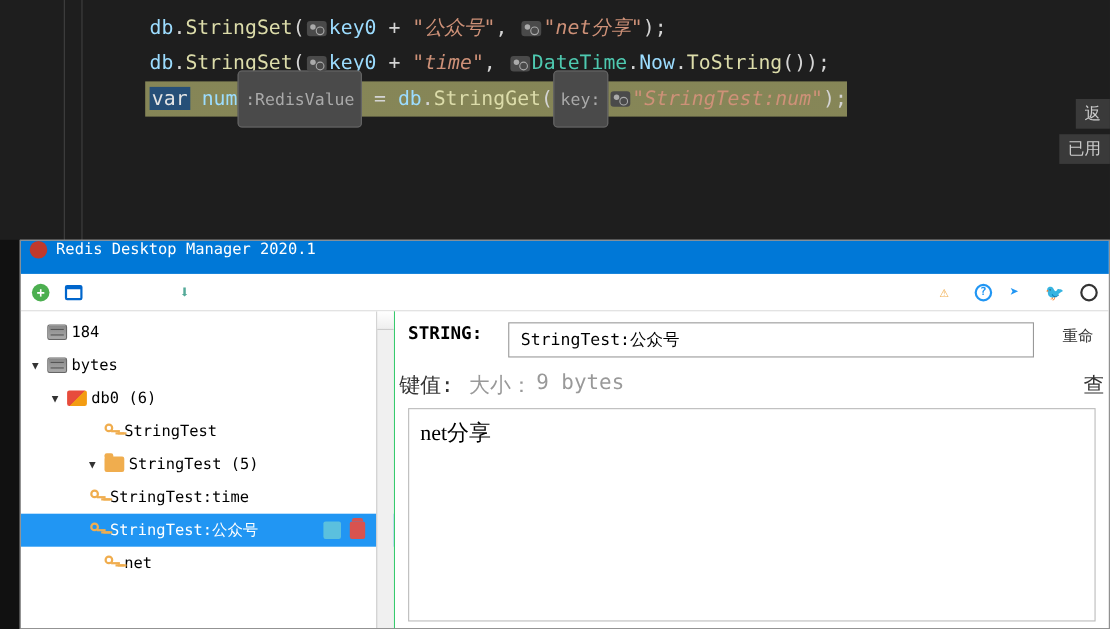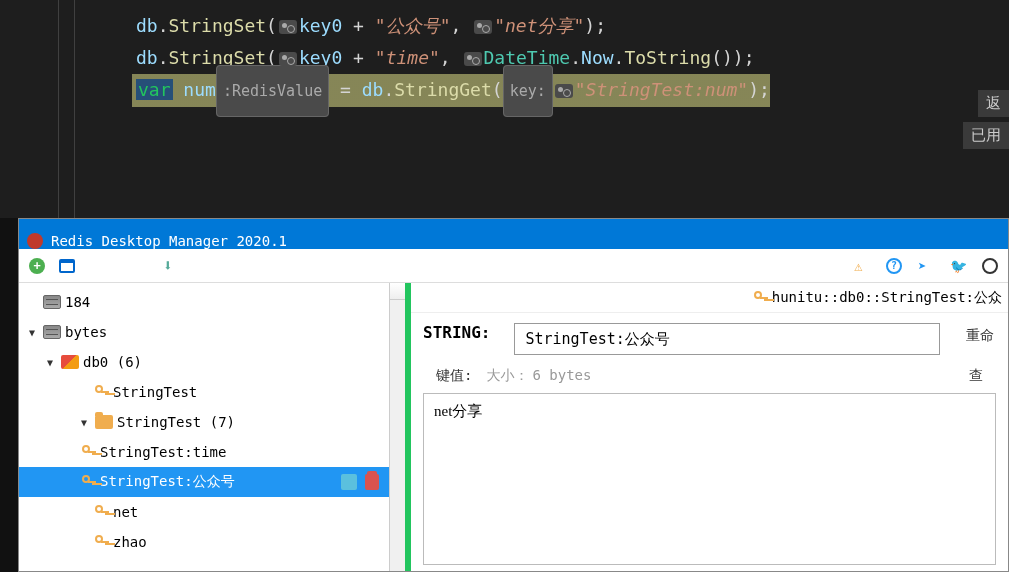--- a/index.html
+++ b/index.html
@@ -2,50 +2,50 @@
 <html><head>
 <meta charset="utf-8">
 <style>
 *{margin:0;padding:0;box-sizing:border-box;font-family:Consolas,monospace}
 body{width:1009px;height:572px;overflow:hidden;background:#111}
 .editor{background:#1e1e1e;height:218px;padding:10px 0 10px 80px;position:relative;font-size:18px;line-height:32px}
 .editor::before{content:"";position:absolute;left:58px;top:0;bottom:0;width:1px;background:#404040}
 .editor::after{content:"";position:absolute;left:74px;top:0;bottom:0;width:1px;background:#404040}
 .code-line{white-space:nowrap;color:#d4d4d4;padding-left:56px}
 .hl-line{background:linear-gradient(to bottom,rgba(219,219,134,0.55),rgba(219,219,134,0.55));display:inline-block;padding:0;margin-left:-4px;padding-left:4px}
-.kw{color:#22c55e}
+.kw{color:#e5e5e5}
 .str{color:#ce9178;font-style:italic}
 .cls{color:#4ec9b0}
 .mth{color:#dcdcaa;}
 .var{color:#9cdcfe}
 .pun{color:#d4d4d4}
 .param-ico{display:inline-block;width:18px;height:14px;background:#4a4a4a;border-radius:3px;vertical-align:middle;position:relative;margin:0 2px}
 .param-ico::before{content:"";position:absolute;left:3px;top:3px;width:5px;height:5px;border-radius:50%;background:#aaa}
 .param-ico::after{content:"";position:absolute;right:2px;bottom:1px;width:6px;height:6px;border-radius:50%;border:1px solid #aaa}
 .hint{background:#4a4a4a;border:1px solid #666;border-radius:4px;padding:16px 6px;color:#aaa;font-size:15px;font-style:normal}
 .var-box{background:#264f78;padding:0 2px}
 .side-btn{position:absolute;right:0;background:#3a3a3a;color:#ccc;padding:4px 8px;font-size:15px}
 .rdm{position:absolute;left:18px;top:218px;right:0;bottom:0;background:#fff;font-family:"Microsoft YaHei",Arial,sans-serif;font-size:14px;border:1px solid #888}
-.titlebar{background:#0078d7;color:#fff;height:30px;display:flex;align-items:flex-end;padding:0 8px;gap:8px}
+.titlebar{background:#0078d7;color:#fff;height:30px;display:flex;align-items:flex-start;padding:0 8px;gap:8px}
 .title-icon{width:16px;height:16px;border-radius:50%;background:#c0392b;position:relative}
 .toolbar{height:34px;border-bottom:1px solid #ddd;display:flex;align-items:center;padding:0 10px;gap:10px;justify-content:space-between}
 .toolbar-left{display:flex;align-items:center;gap:14px}
 .tb-right{display:flex;align-items:center;gap:16px}
 .conn-btn{display:flex;align-items:center;gap:6px;color:#333;cursor:pointer}
 .plus-icon{width:16px;height:16px;border-radius:50%;background:#4caf50;color:#fff;display:flex;align-items:center;justify-content:center;font-size:12px;font-weight:bold}
 .cal-icon{width:16px;height:14px;background:#fff;border:2px solid #0066cc;border-top:4px solid #0066cc;border-radius:2px}
 .dl-icon{color:#5a9;font-size:16px}
 .ic{width:16px;height:16px;display:inline-block}
 .ic-warn{color:#f0ad4e}
 .ic-help{width:16px;height:16px;border-radius:50%;border:2px solid #2196f3;color:#2196f3;display:flex;align-items:center;justify-content:center;font-size:10px;font-weight:bold}
 .ic-send{color:#2196f3;font-size:14px}
 .ic-tw{color:#1da1f2;font-size:14px}
 .ic-gh{width:16px;height:16px;border-radius:50%;border:2px solid #333}
 .body-area{display:flex;height:calc(100% - 64px)}
-.tree{width:392px;border-right:6px solid #22c55e;overflow:auto;padding-top:4px;position:relative}
+.tree{width:340px;border-right:1px solid #22c55e;overflow:auto;padding-top:4px;position:relative}
 .scrollbar{position:absolute;right:0;top:0;width:16px;height:100%;background:#f0f0f0;border-left:1px solid #ccc}
 .scrollbar::before{content:"";position:absolute;top:0;left:0;right:0;height:16px;border-bottom:1px solid #ccc;background:linear-gradient(#fff,#eee)}
 .tree-item{display:flex;align-items:center;height:30px;padding:0 6px;gap:4px;cursor:pointer;white-space:nowrap}
 .tree-item.selected{background:#2196f3;color:#fff}
 .indent0{padding-left:10px}
 .indent1{padding-left:10px}
 .indent2{padding-left:28px}
 .indent3{padding-left:62px}
 .indent4{padding-left:49px}
 .arrow{width:10px;font-size:10px;color:#333}
@@ -65,25 +65,25 @@
 .copy-icon{width:16px;height:16px;background:#5bc0de;border-radius:2px;position:relative}
 .del-icon{width:14px;height:16px;background:#d9534f;border-radius:2px;position:relative}
 .del-icon::before{content:"";position:absolute;top:-3px;left:2px;right:2px;height:3px;background:#d9534f;border-radius:2px 2px 0 0}
 .content{flex:1;display:flex;flex-direction:column;padding:0}
 .path-row{height:30px;display:flex;align-items:center;justify-content:flex-end;padding:0 6px;border-bottom:1px solid #eee}
 .path-key-icon{margin-right:4px}
 .type-row{display:flex;align-items:flex-start;padding:10px 12px;gap:24px}
 .type-label{font-weight:bold;font-size:16px}
 .key-input{flex:1;border:1px solid #999;padding:6px 10px;font-size:15px;font-family:inherit}
 .rename-btn{padding:4px 2px;color:#333}
-.info-row{display:flex;padding:2px 25px;color:#333;gap:14px;font-size:14px}
+.info-row{display:flex;padding:2px 4px;color:#333;gap:14px;font-size:19px}
 .info-label{color:#333}
 .info-val{color:#999}
 .info-right{margin-left:auto}
-.val-box{margin:6px 12px;border:1px solid #bbb;flex:1;padding:8px 10px;font-size:15px;font-family:"Microsoft YaHei"}
+.val-box{margin:6px 12px;border:1px solid #bbb;flex:1;padding:8px 10px;font-size:20px;font-family:"Microsoft YaHei"}
 </style>
 </head>
 <body>
 
 <div class="editor" id="editor">
     <div class="code-line"><span class="var">db</span><span class="pun">.</span><span class="mth">StringSet</span><span class="pun">(</span><span class="param-ico"></span><span class="var">key0</span><span class="pun"> + </span><span class="str">"公众号"</span><span class="pun">, </span><span class="param-ico"></span><span class="str">"net分享"</span><span class="pun">);</span></div>
     <div class="code-line"><span class="var">db</span><span class="pun">.</span><span class="mth">StringSet</span><span class="pun">(</span><span class="param-ico"></span><span class="var">key0</span><span class="pun"> + </span><span class="str">"time"</span><span class="pun">, </span><span class="param-ico"></span><span class="cls">DateTime</span><span class="pun">.</span><span class="var">Now</span><span class="pun">.</span><span class="mth">ToString</span><span class="pun">());</span></div>
     <div class="code-line"><span class="hl-line"><span class="kw var-box">var</span><span class="pun"> </span><span class="var">num</span><span class="hint">:RedisValue</span><span class="pun"> = </span><span class="var">db</span><span class="pun">.</span><span class="mth">StringGet</span><span class="pun">(</span><span class="hint">key:</span><span class="param-ico"></span><span class="str">"StringTest:num"</span><span class="pun">);</span></span></div>
   </div>
 
@@ -128,61 +128,52 @@
           <span>db0  (6)</span>
         </div>
         <div class="tree-item indent3">
           <span class="arrow"></span>
           <span class="key-icon"></span>
           <span>StringTest</span>
         </div>
         <div class="tree-item indent3">
           <span class="arrow">▼</span>
           <span class="folder-icon"></span>
-          <span>StringTest (7)</span>
+          <span>StringTest (5)</span>
         </div>
         <div class="tree-item indent4">
           <span class="arrow"></span>
           <span class="key-icon"></span>
           <span>StringTest:time</span>
         </div>
         <div class="tree-item indent4 selected">
           <span class="arrow"></span>
           <span class="key-icon"></span>
           <span>StringTest:公众号</span>
           <span class="row-actions">
             <span class="copy-icon"></span>
             <span class="del-icon"></span>
           </span>
         </div>
         <div class="tree-item indent3">
           <span class="arrow"></span>
           <span class="key-icon"></span>
           <span>net</span>
         </div>
-        <div class="tree-item indent3">
-          <span class="arrow"></span>
-          <span class="key-icon"></span>
-          <span>zhao</span>
-        </div>
       </div>
     <div class="content">
-      <div class="path-row">
-        <span class="key-icon path-key-icon"></span>
-        <span>hunitu::db0::StringTest:公众</span>
-      </div>
       <div class="type-row">
         <span class="type-label">STRING:</span>
         <input class="key-input" value="StringTest:公众号" style="">
         <span class="rename-btn">重命</span>
       </div>
       <div class="info-row">
         <span class="info-label">键值:</span>
         <span class="info-val">大小：</span>
-        <span class="info-val" style="margin-left:-10px">6 bytes</span>
+        <span class="info-val" style="margin-left:-10px">9 bytes</span>
         <span class="info-right">查</span>
       </div>
       <div class="val-box">net分享</div>
     </div>
   </div>
 </div>
 
 <div class="side-btn" style="top:90px" id="sb1">返</div>
 <div class="side-btn" style="top:122px" id="sb2">已用</div>
 

